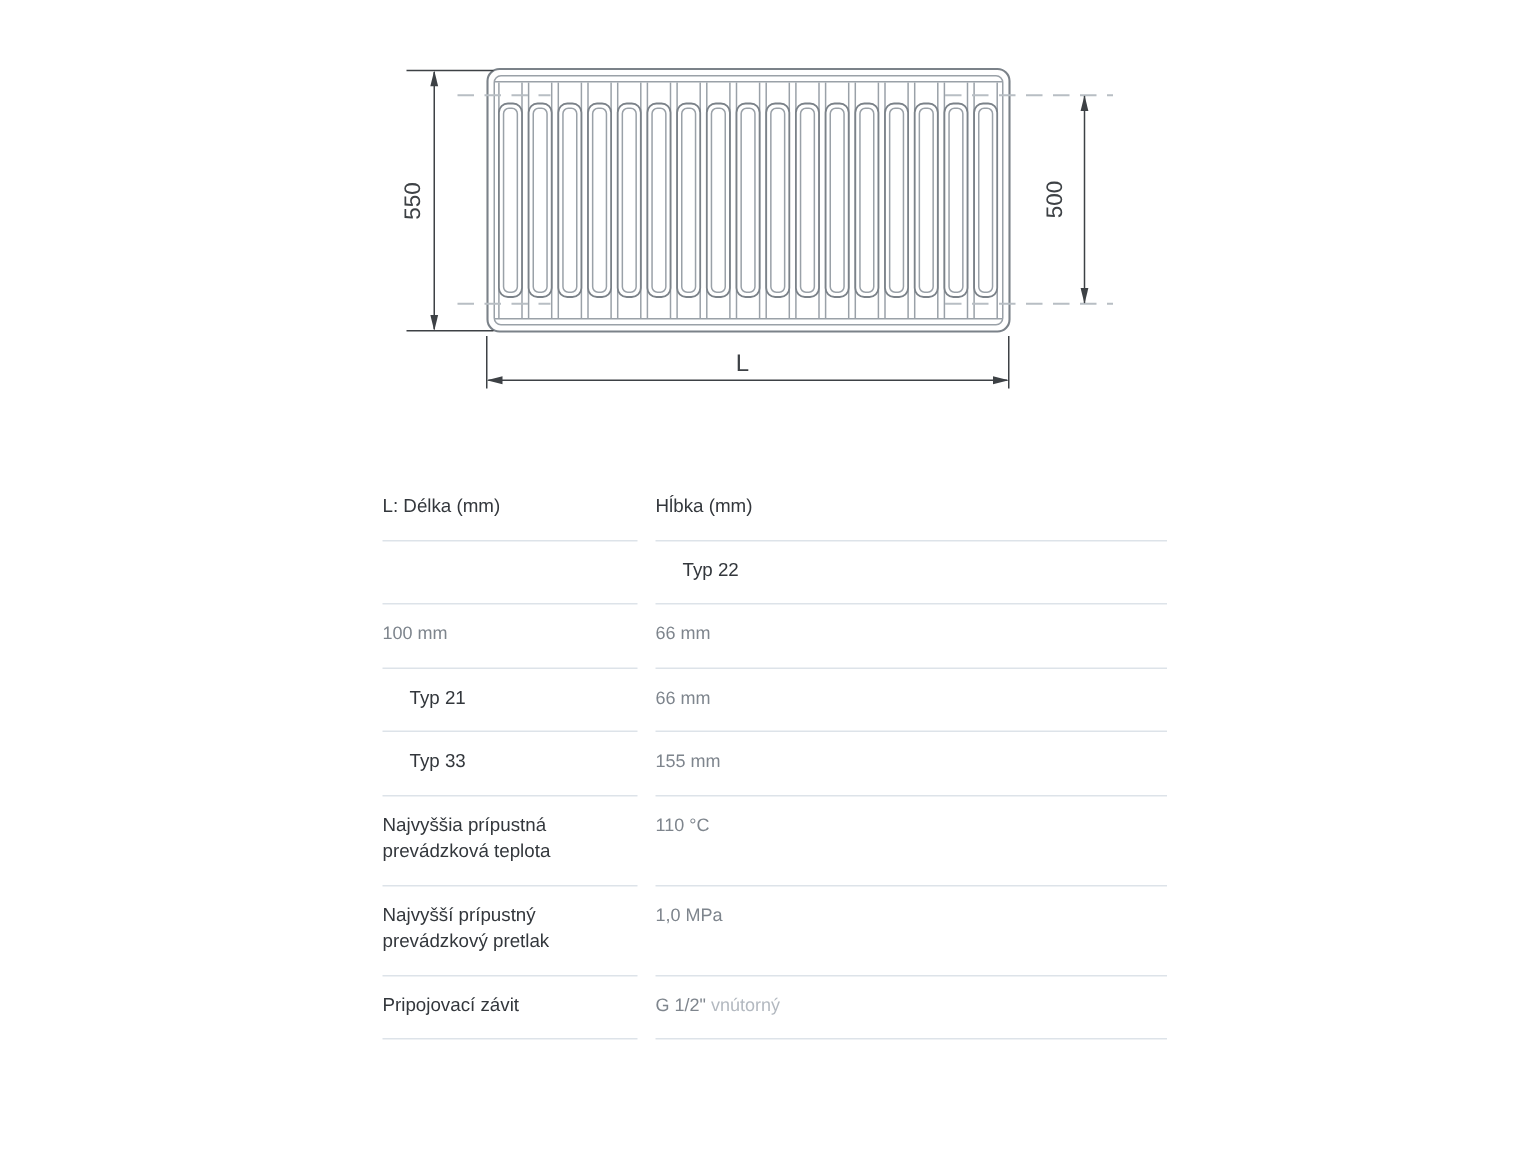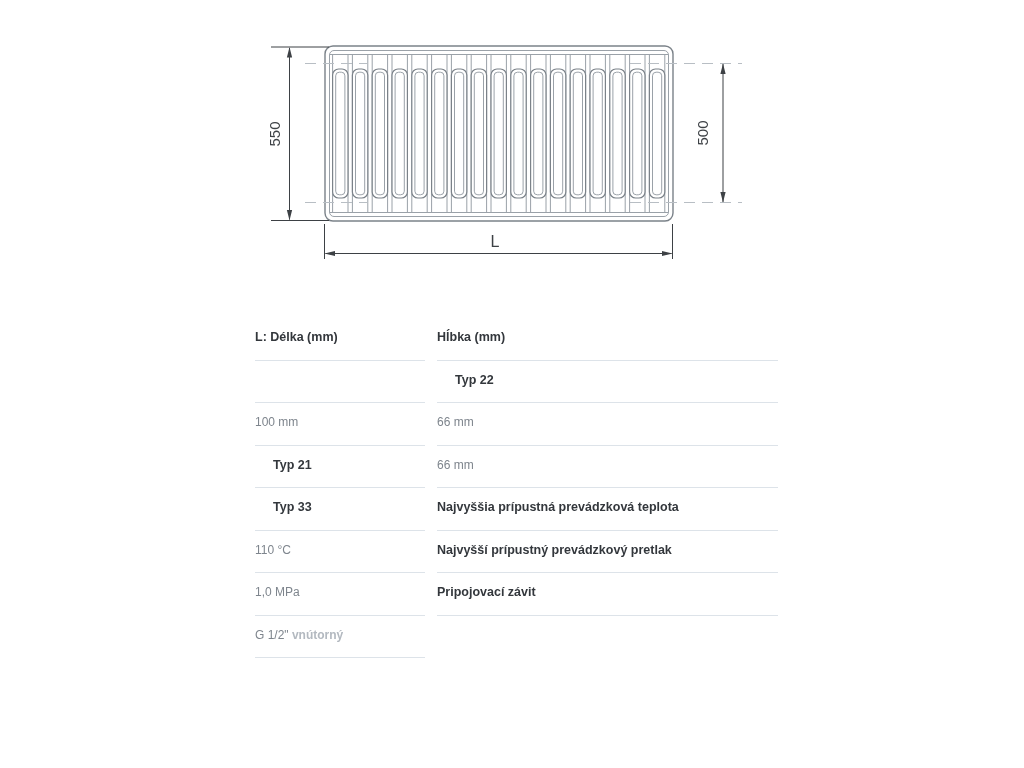--- a/index.html
+++ b/index.html
@@ -20,25 +20,25 @@
 
   .spec-table{
     position:absolute;left:255px;top:318px;width:523px;
     display:grid;grid-template-columns:170px 341px;column-gap:12px;
   }
   .cell{
     border-bottom:1px solid var(--divider);
     padding:11px 0 13px 0;
     font-size:12.5px;line-height:17.5px;
   }
-  .label-cell{font-weight:bold;color:var(--label-text);}
+  .label-cell{font-weight:normal;color:var(--label-text);}
   .label-cell.indent{padding-left:18px;}
   .value-cell{color:var(--value-text);font-size:12px;}
   .value-main{white-space:pre-line;}
-  .value-secondary{color:var(--value-muted);font-weight:bold;}
+  .value-secondary{color:var(--value-muted);}
 </style>
 </head>
 <body>
 
 <div class="page">
 
   <svg class="diagram" width="530" height="240" viewBox="250 30 530 240">
 
     <g>
       <rect class="outer" x="325" y="46" width="348" height="175" rx="8"></rect>
@@ -158,20 +158,21 @@
 
     <div class="cell label-cell indent">Typ 22</div>
     <div class="cell value-cell"><span class="value-main">100 mm</span></div>
 
     <div class="cell value-cell"><span class="value-main">66 mm</span></div>
 
     <div class="cell label-cell indent">Typ 21</div>
     <div class="cell value-cell"><span class="value-main">66 mm</span></div>
 
     <div class="cell label-cell indent">Typ 33</div>
+    <div class="cell value-cell"><span class="value-main">155 mm</span></div>
 
     <div class="cell label-cell">Najvyššia prípustná prevádzková teplota</div>
     <div class="cell value-cell"><span class="value-main">110 °C</span></div>
 
     <div class="cell label-cell">Najvyšší prípustný prevádzkový pretlak</div>
     <div class="cell value-cell"><span class="value-main">1,0 MPa</span></div>
 
     <div class="cell label-cell">Pripojovací závit</div>
     <div class="cell value-cell"><span class="value-main">G 1/2"</span><span class="value-secondary"> vnútorný</span></div>
   </div>

